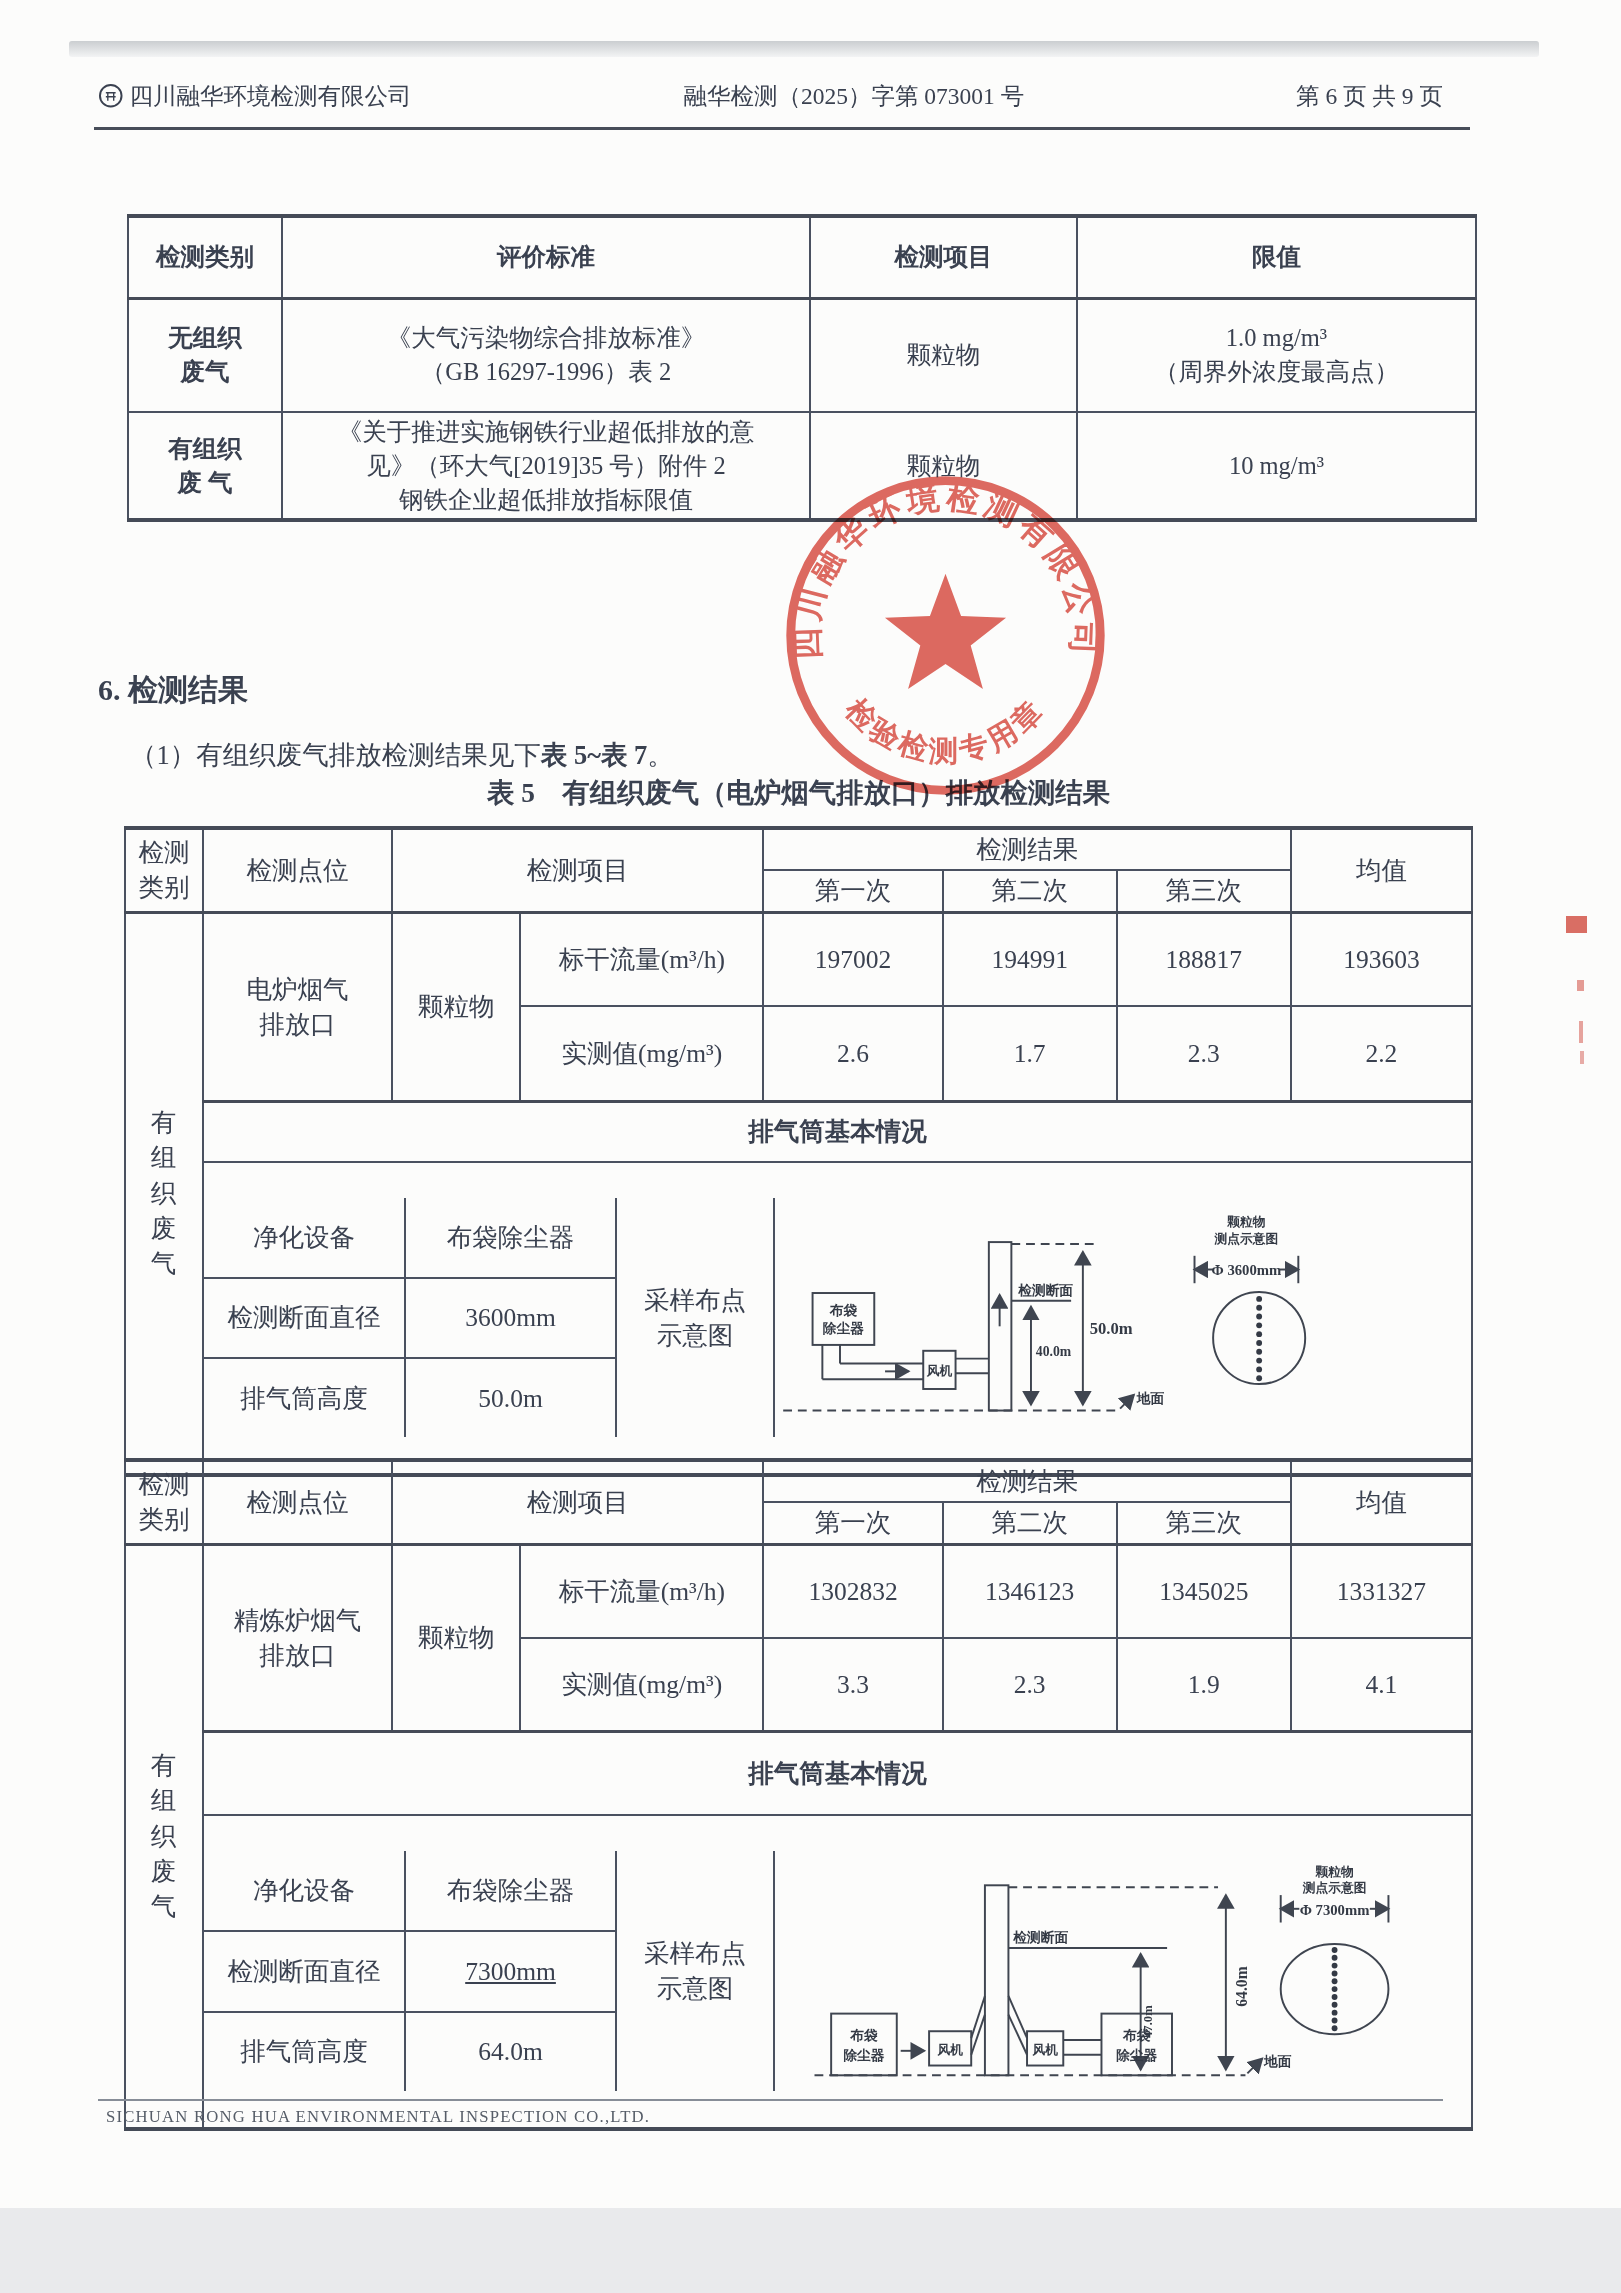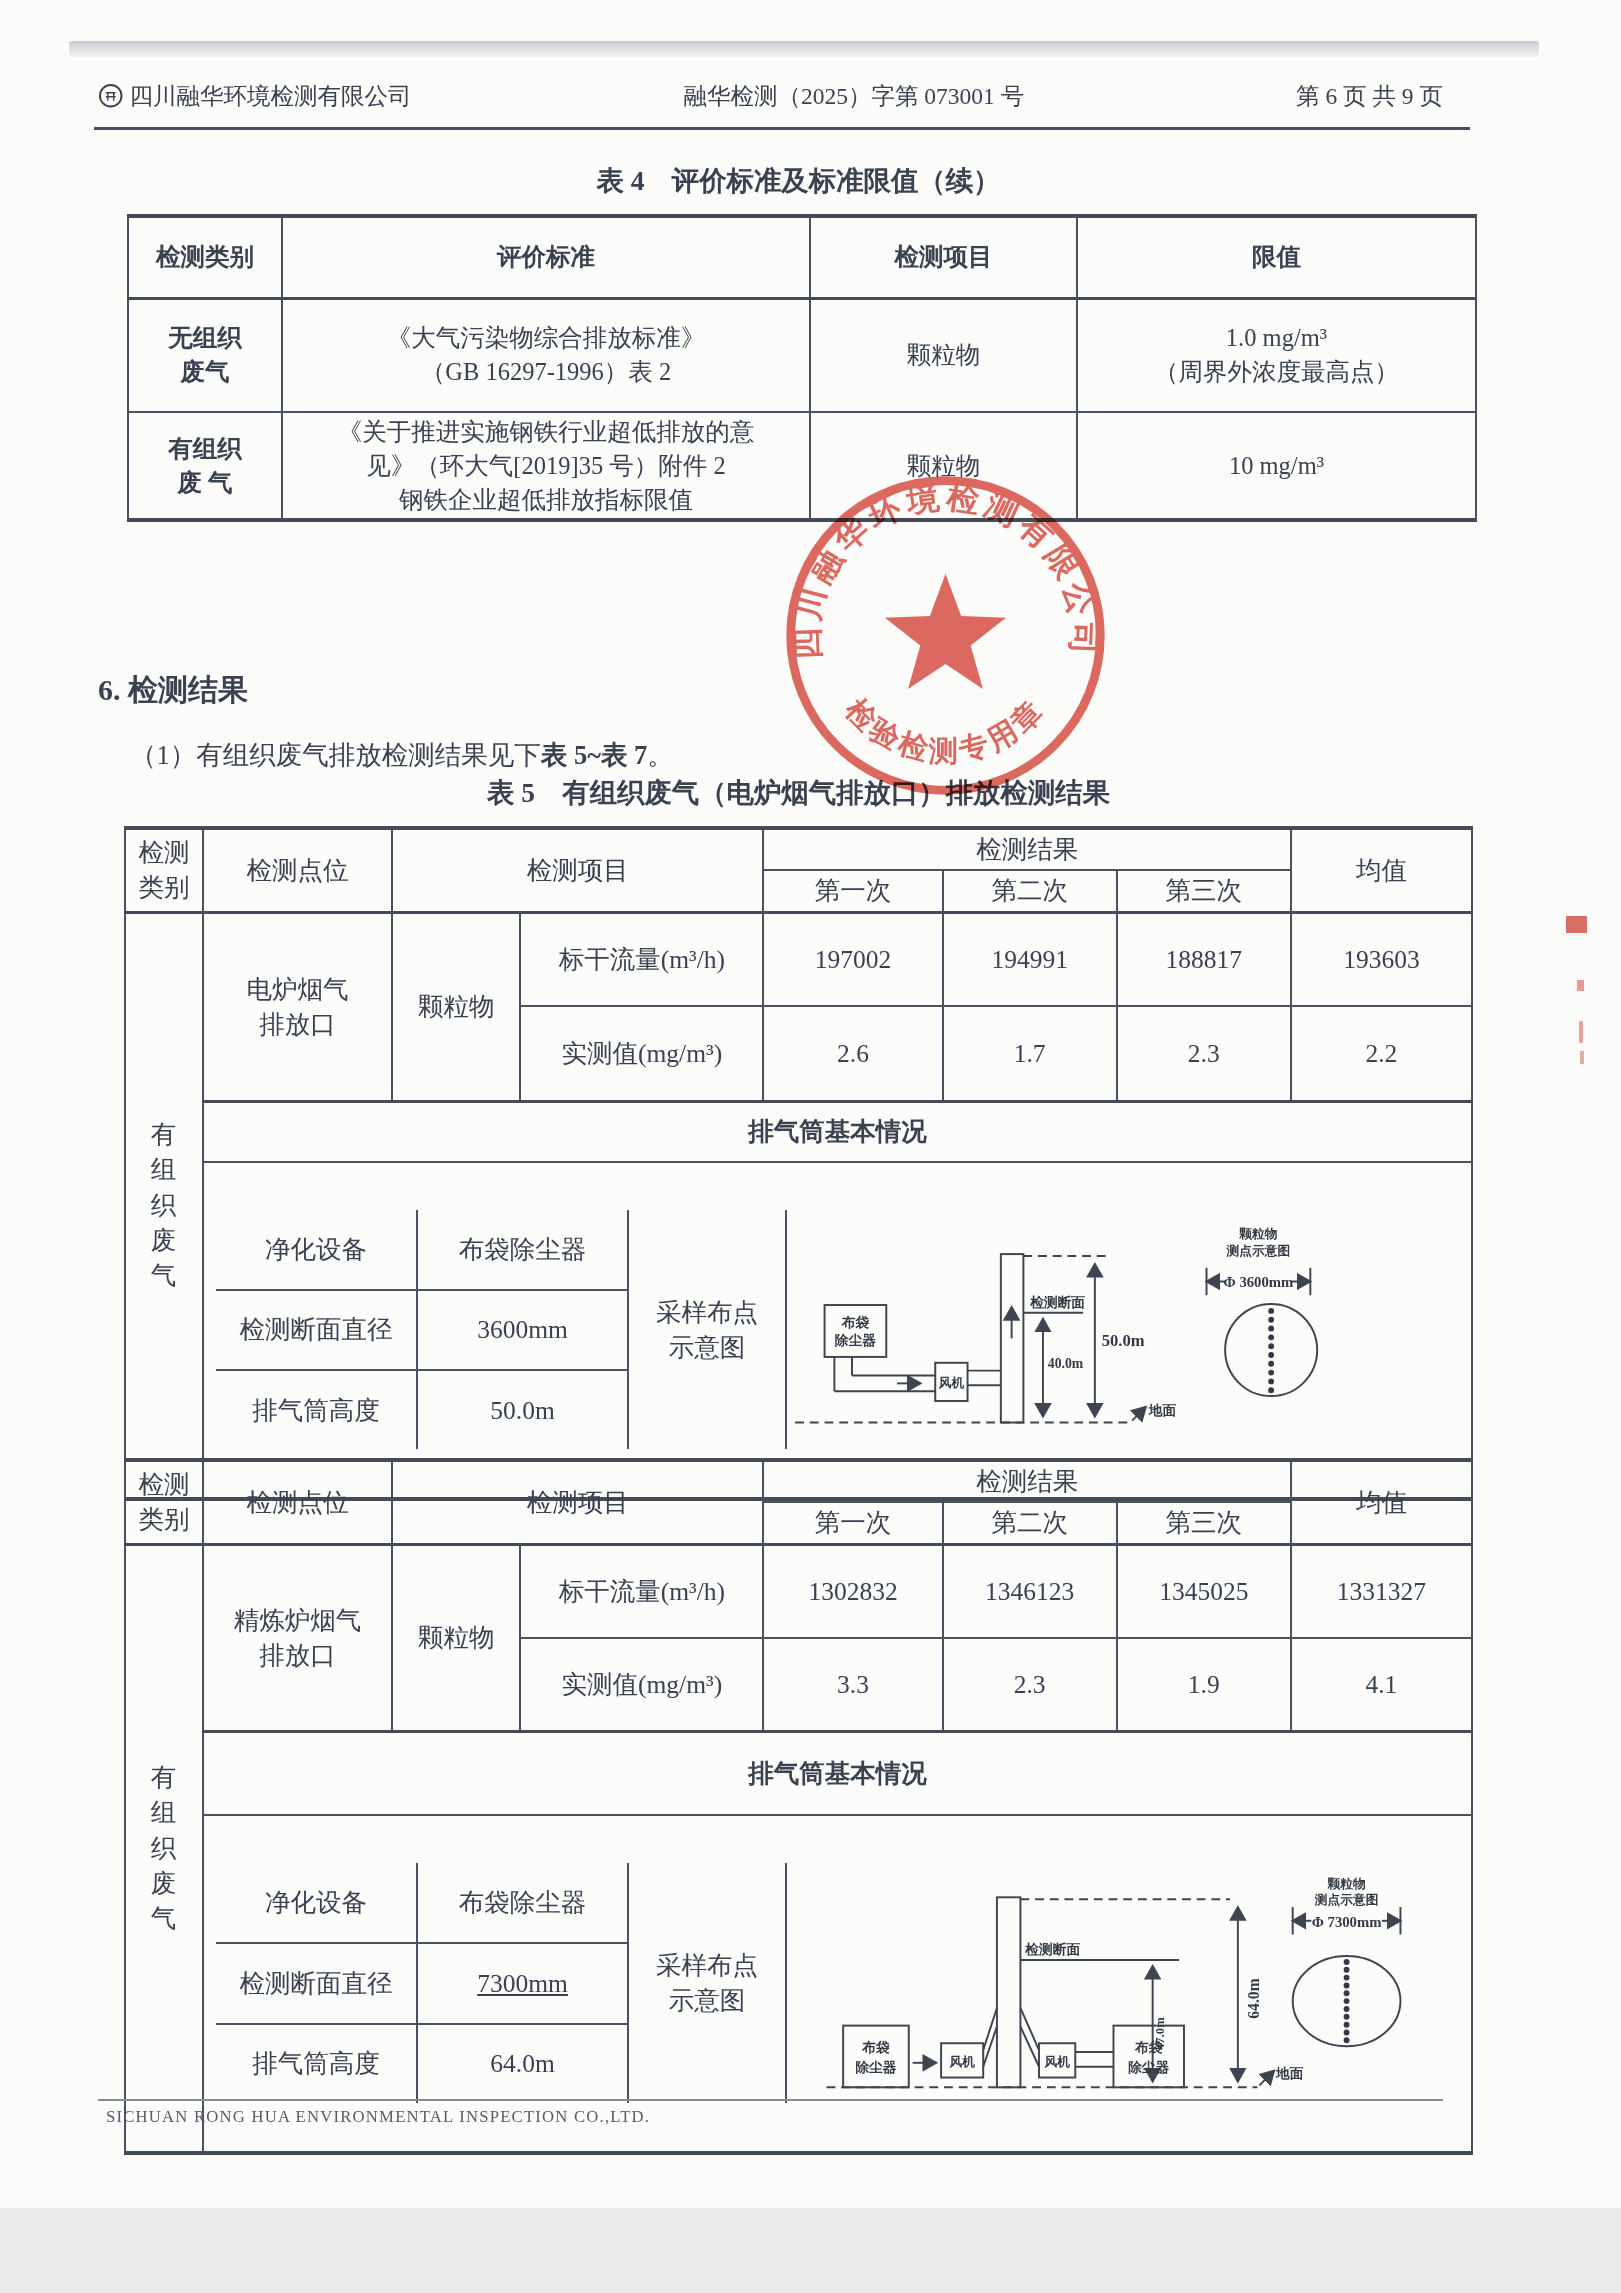--- a/index.html
+++ b/index.html
@@ -25,21 +25,21 @@
   .doc-table{border:2px solid #4a5160;border-top:4.9px solid #454b57;border-bottom:4.9px solid #454b57;}
   .doc-table td{border:2px solid #4a5160;text-align:center;vertical-align:middle;
                 white-space:pre-line;font-size:25.5px;line-height:1.38;padding:2px 5.9px;color:#3a4150;}
   .deep{border-bottom:3.9px solid #454b57 !important;}
   .topthick{border-top:3.9px solid #454b57 !important;}
   #table4 td{font-size:24.5px;}
   .t4-cat{font-weight:bold;}
   .vcat{font-size:27.4px;line-height:2.8;letter-spacing:1px;}
   .bold{font-weight:bold;}
   
-  .stack-cell{padding:12px !important;}
+  .stack-cell{padding:0 !important;}
   .stack-grid{display:grid;grid-template-columns:202px 211px 158px 1fr;height:100%;}
   .sg{display:flex;align-items:center;justify-content:center;font-size:25.5px;
       border-right:2px solid #4a5160;white-space:pre-line;text-align:center;}
   .sg.rb{border-bottom:2px solid #4a5160;}
   .sg.samp{grid-column:3;grid-row:1/4;}
   .sg.diag{grid-column:4;grid-row:1/4;border-right:none;position:relative;padding:0;}
   
   .stamp{left:777px;top:467px;opacity:.82;mix-blend-mode:multiply;pointer-events:none;}
   .bleed{position:absolute;background:#cf4a3f;opacity:.8;}
   
@@ -62,21 +62,20 @@
         <circle cx="13" cy="13" r="11" fill="none" stroke="#3a4150" stroke-width="2"></circle>
         <path d="M8 10 h10 M8 14 h10 M10 10 v8 M16 10 v8" stroke="#3a4150" stroke-width="1.4" fill="none"></path>
       </svg>
       <span>四川融华环境检测有限公司</span>
     </span>
     <span>融华检测（2025）字第 073001 号</span>
     <span>第 6 页  共 9 页</span>
   </div>
   <div class="abs hdr-rule"></div>
 
-  <div class="abs tbl-title" style="top:163px;">表 4　评价标准及标准限值（续）</div>
   <table id="table4" class="abs doc-table" style="left:127px;top:214px;width:1348px;padding-left:8px;">
     <colgroup>
         <col style="width:154px">
         <col style="width:528px">
         <col style="width:267px">
         <col style="width:399px">
       </colgroup>
     <tbody>
         <tr style="height:82px;">
       <td class="deep bold">检测类别</td>

